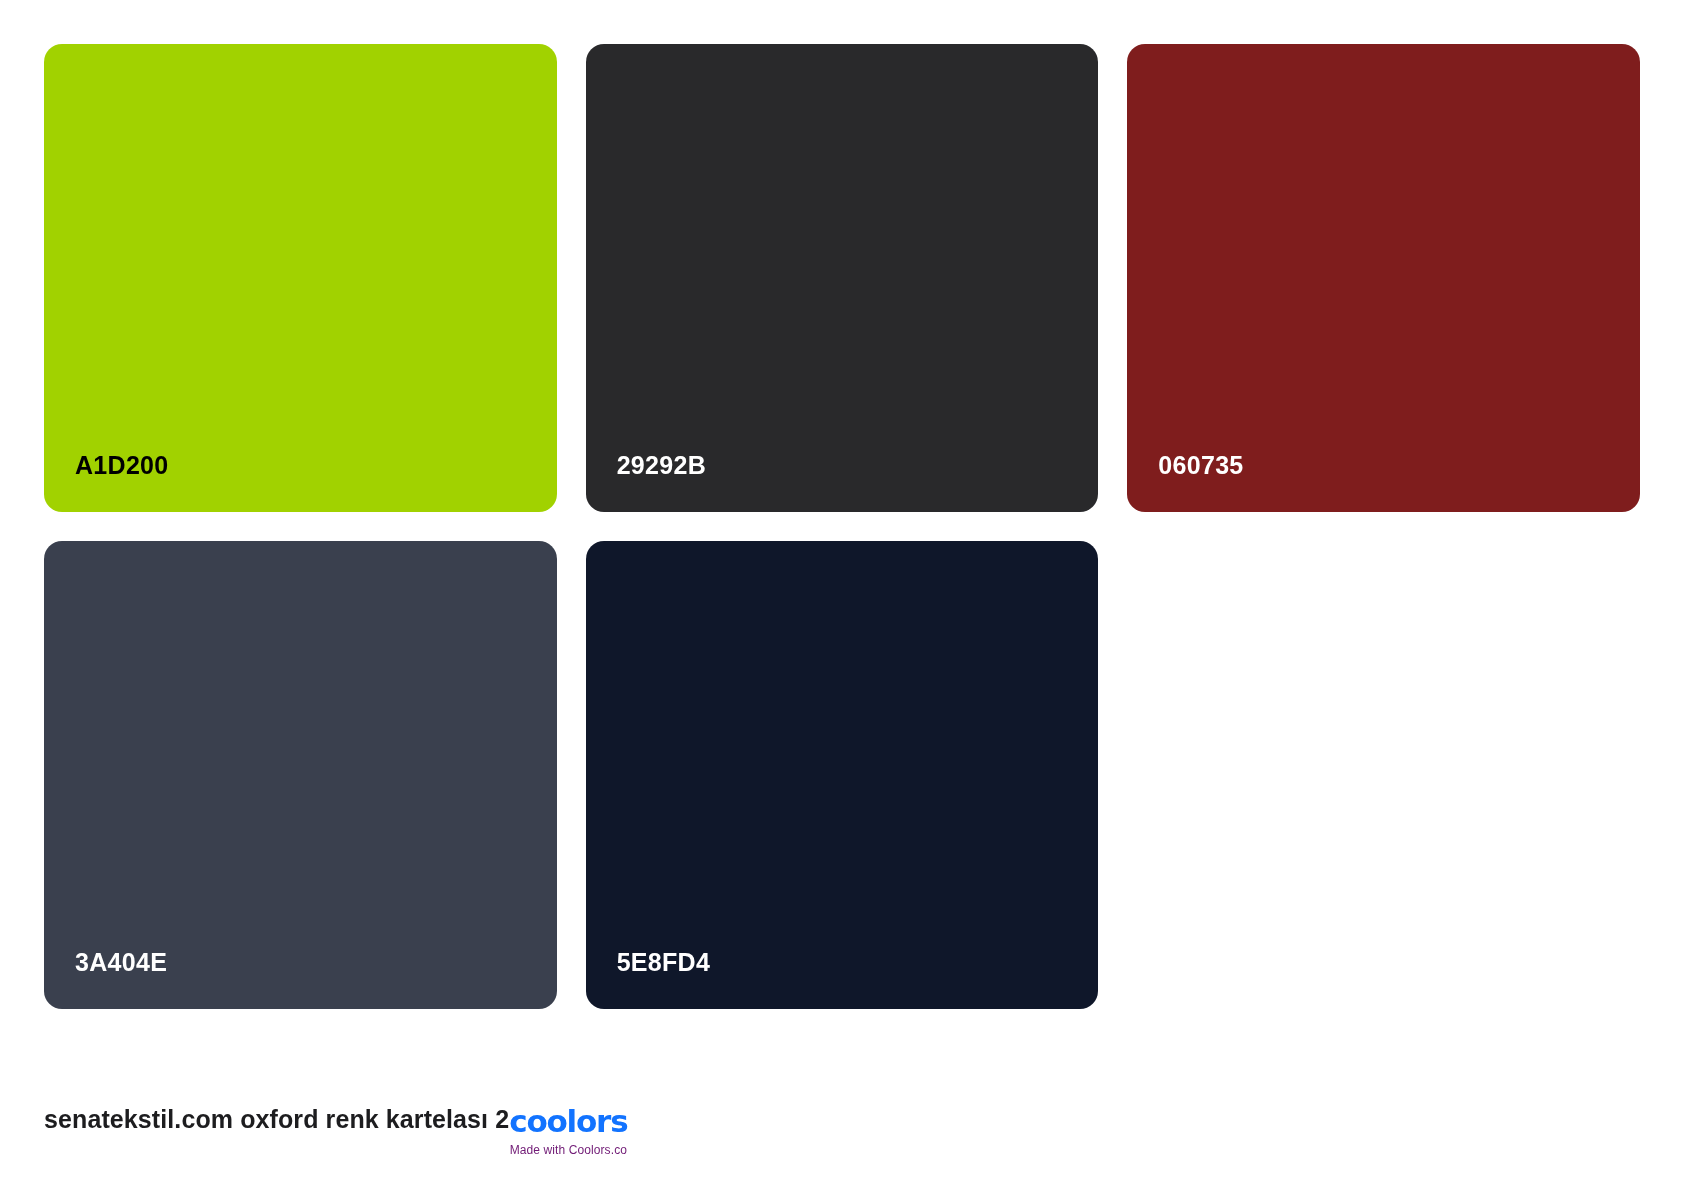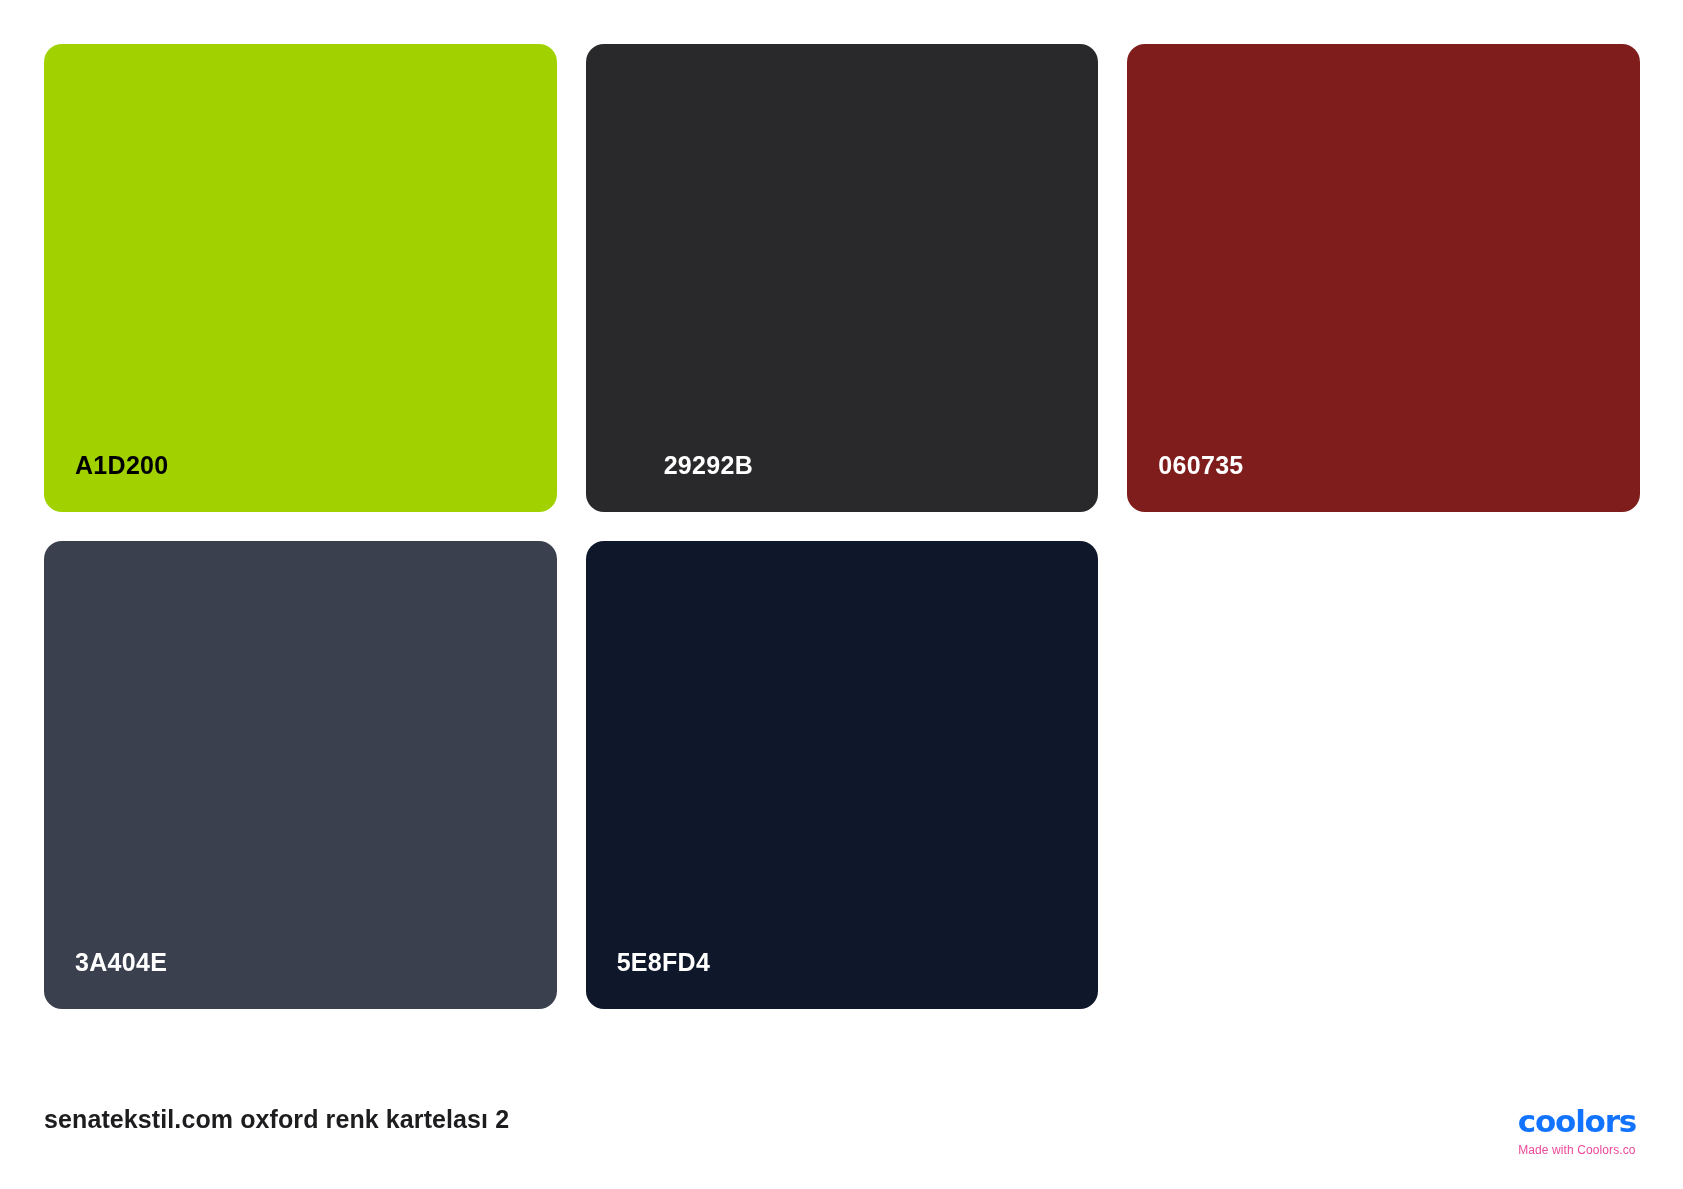--- a/index.html
+++ b/index.html
@@ -54,21 +54,20 @@
   }
 
   .footer-bar {
     position: absolute;
     left: 44px;
     right: 43px;
     bottom: 0;
     height: 140px;
     display: flex;
     align-items: center;
-    justify-content: space-between;
   }
 
   .caption-text {
     font-size: 25px;
     font-weight: bold;
     color: #1d1d1f;
     letter-spacing: 0.1px;
     white-space: nowrap;
   }
 
@@ -103,21 +102,21 @@
 
 <div class="palette-page">
 
   <div class="swatch-grid">
 
     <div class="swatch-card" id="sw0" style="background-color: rgb(161, 210, 0);">
       <span class="swatch-label" style="color: rgb(0, 0, 0); margin-top: 32px;">A1D200</span>
     </div>
 
 
-    <div class="swatch-card" id="sw2" style="background-color: rgb(41, 41, 43); padding-left: 47px;">
+    <div class="swatch-card" id="sw2" style="background-color: rgb(41, 41, 43);">
       <span class="swatch-label" style="color: rgb(255, 255, 255);">29292B</span>
     </div>
 
     <div class="swatch-card" id="sw3" style="background-color: #7f1d1d;">
       <span class="swatch-label" style="color: rgb(255, 255, 255);">060735</span>
     </div>
 
     <div class="swatch-card" id="sw4" style="background-color: rgb(58, 64, 78);">
       <span class="swatch-label" style="color: rgb(255, 255, 255); margin-top: 30px;">3A404E</span>
     </div>
@@ -125,17 +124,17 @@
     <div class="swatch-card" id="sw5" style="background-color: #0f172a; text-align: center;">
       <span class="swatch-label" style="color: rgb(255, 255, 255);">5E8FD4</span>
     </div>
 
   </div>
 
   <div class="footer-bar">
     <div class="caption-text">senatekstil.com oxford renk kartelası 2</div>
     <div class="brand-block">
       <div class="brand-wordmark" style="color: rgb(18, 115, 255);">coolors</div>
-      <div class="brand-tagline" style="color: #ec4899;">Made with Coolors.co</div>
+      <div class="brand-tagline" style="color: #701a75;">Made with Coolors.co</div>
     </div>
   </div>
 
 </div>
 
 </body></html>

